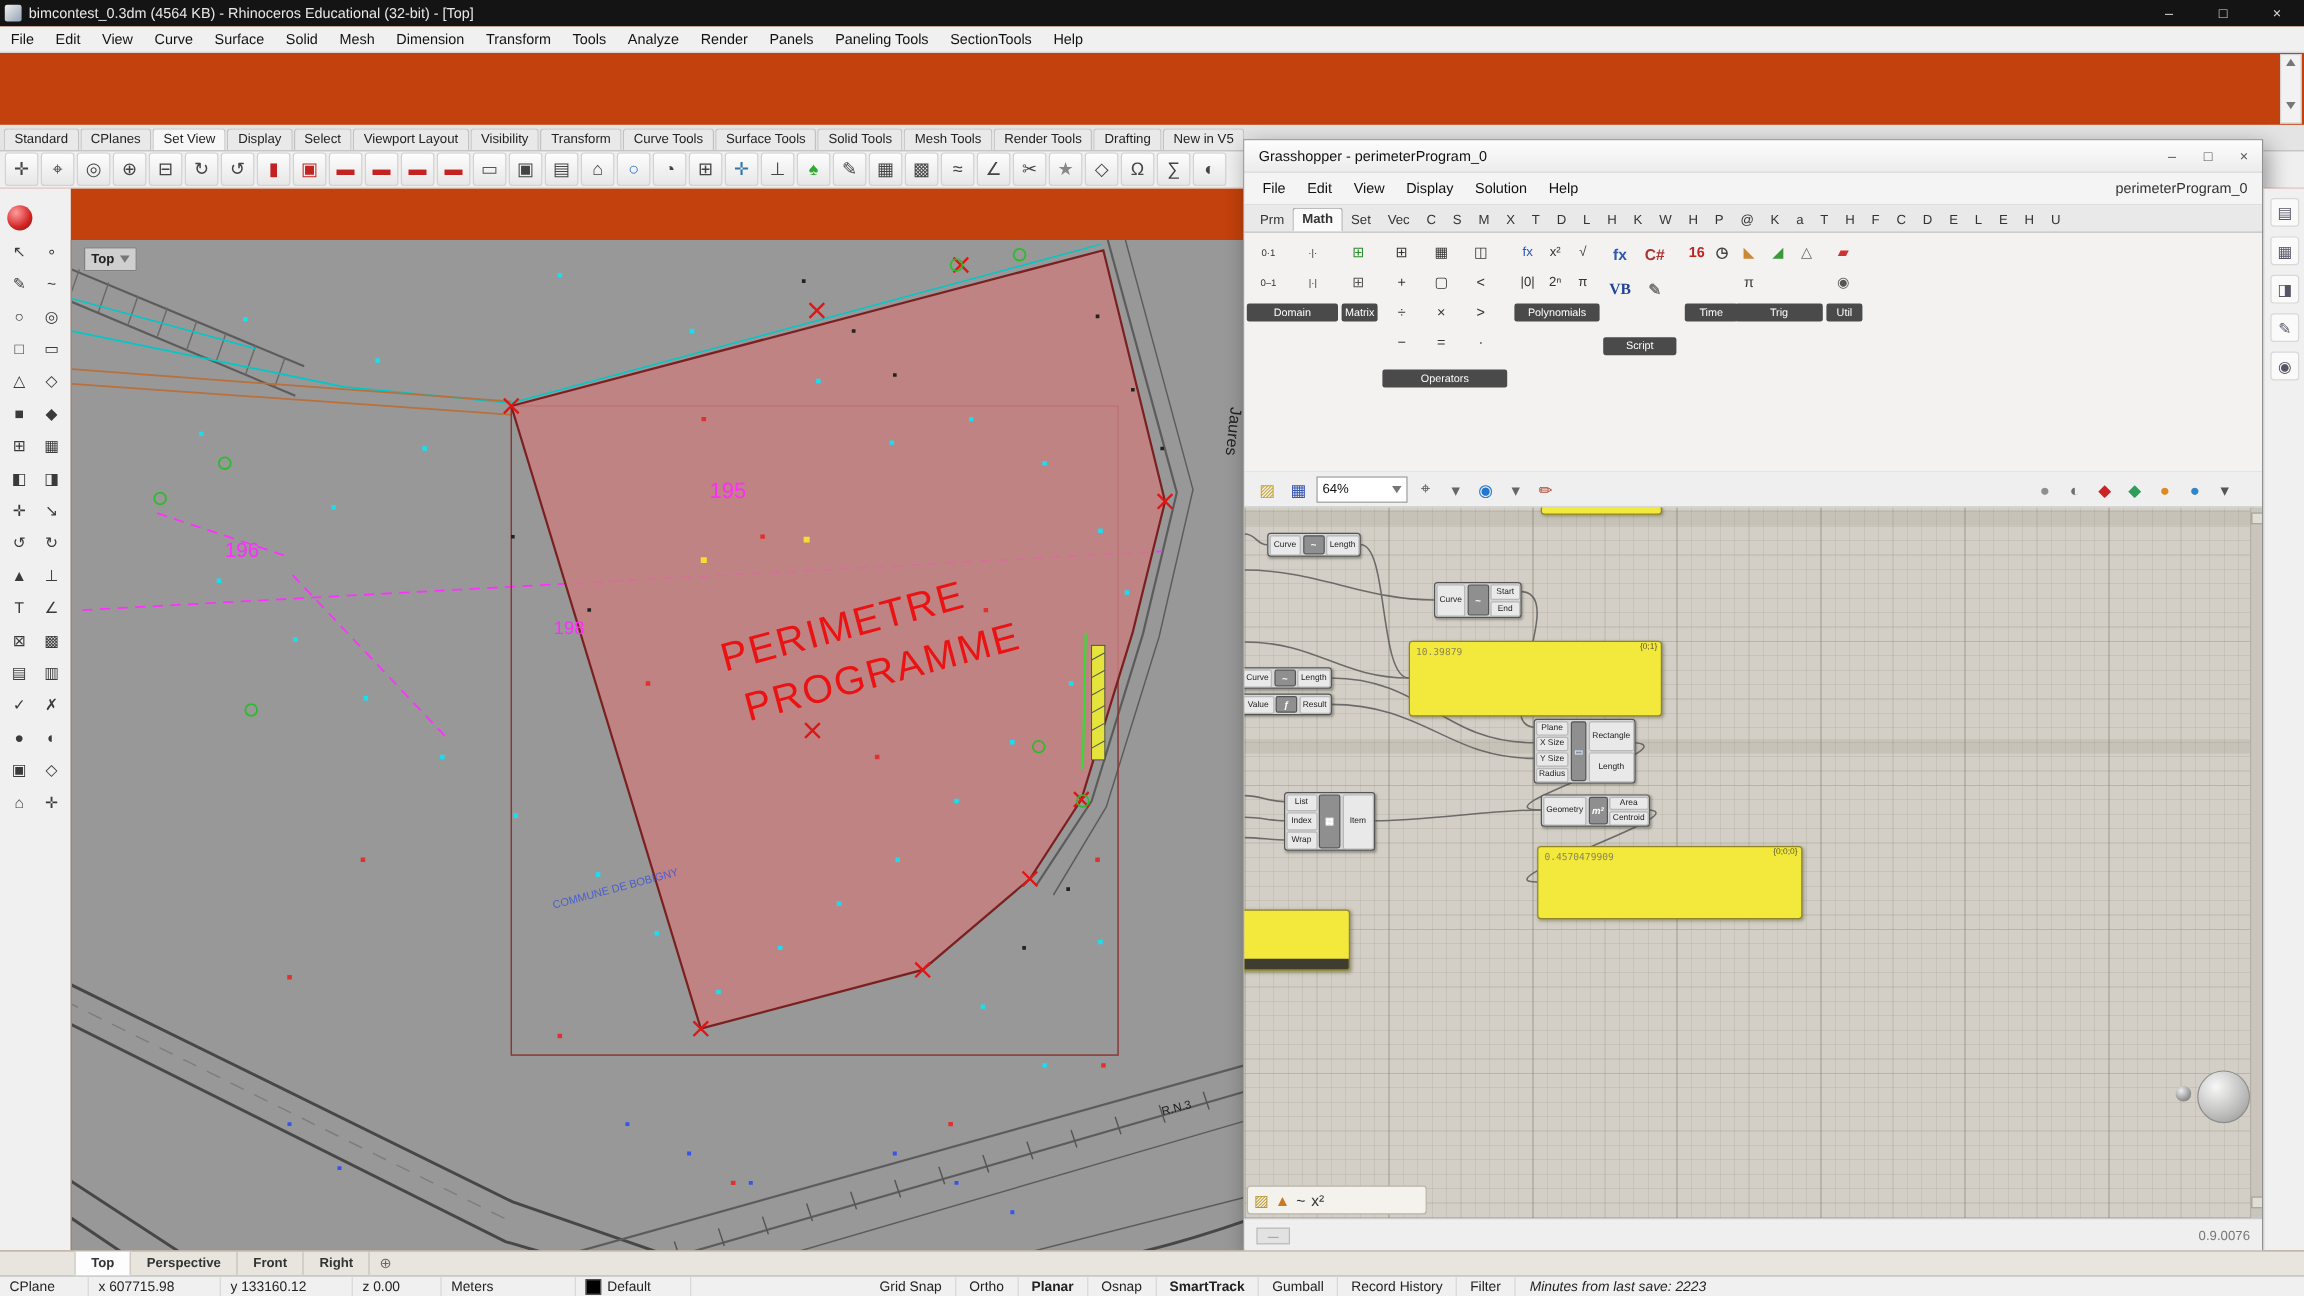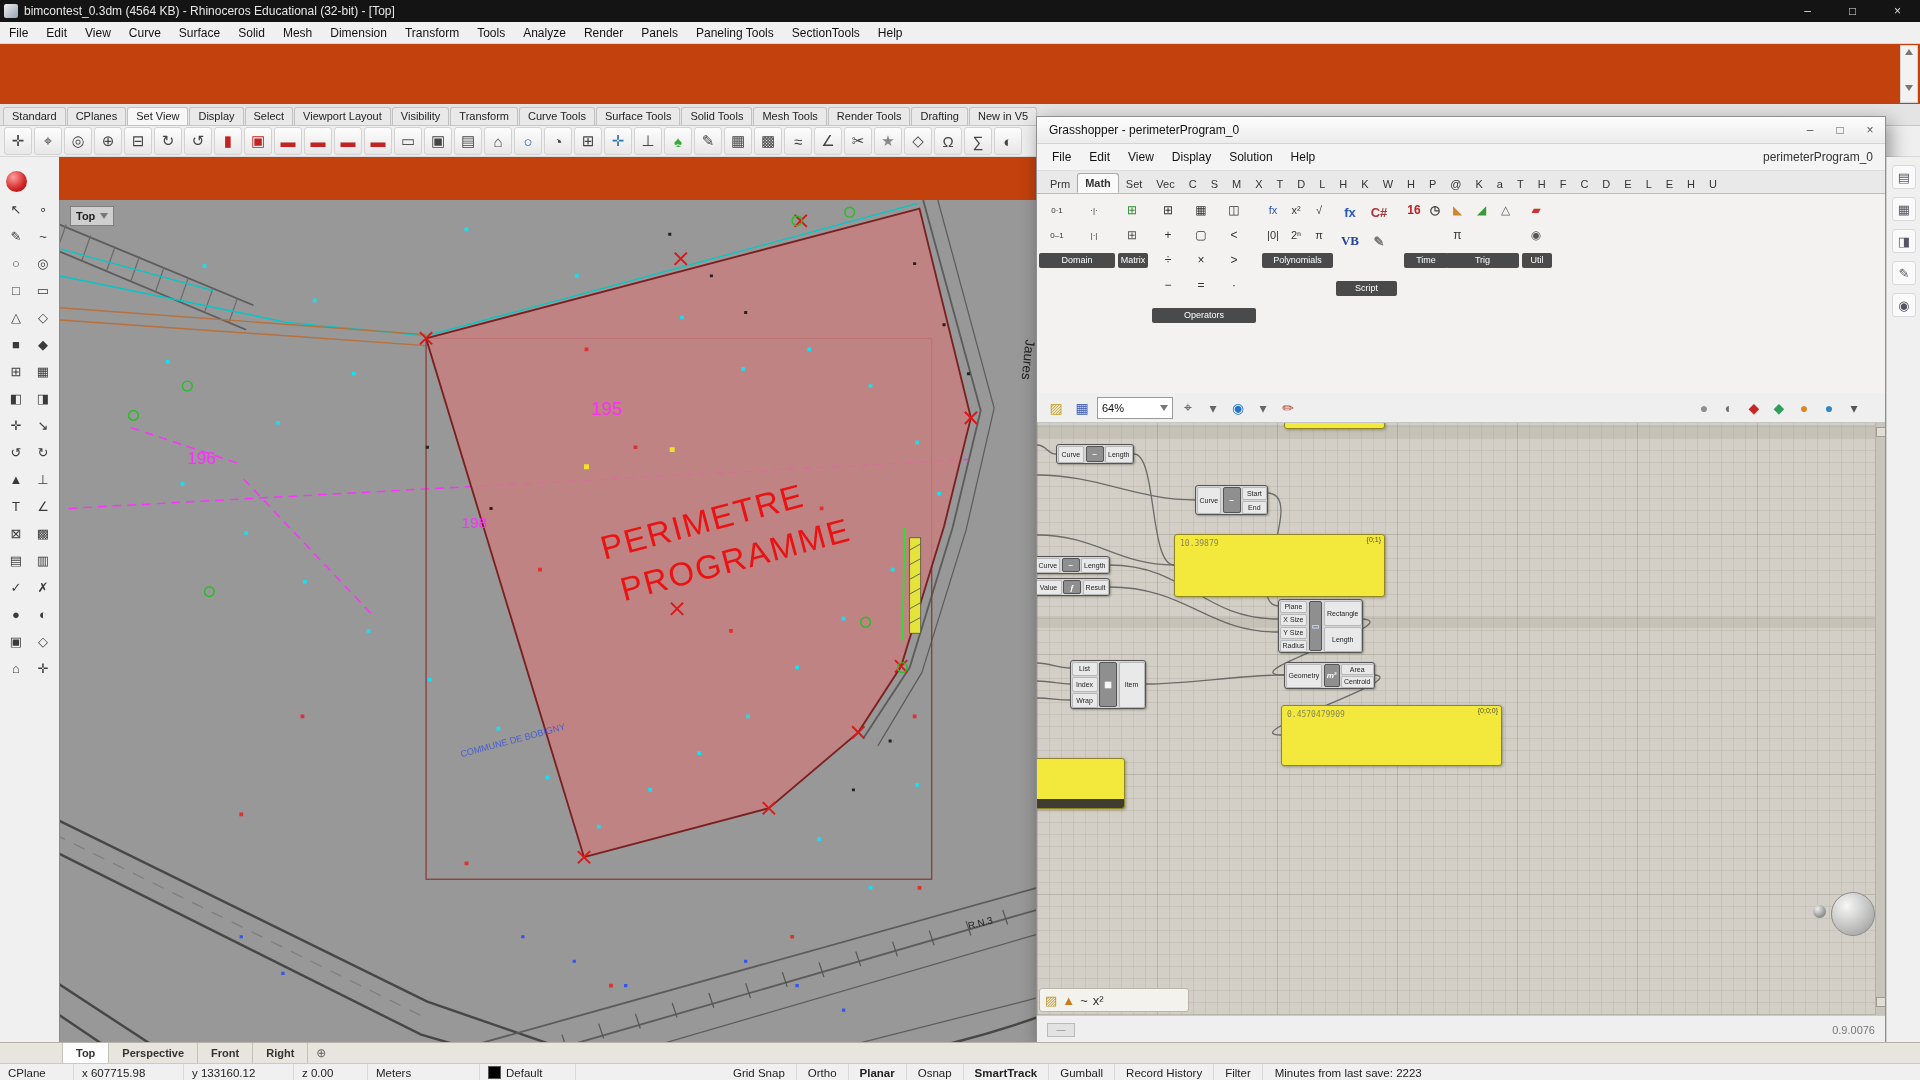--- a/index.html
+++ b/index.html
@@ -132,21 +132,21 @@
           display:flex;align-items:stretch;padding-left:62px;box-sizing:border-box;}
   .vptab{font-size:11px;display:flex;align-items:center;padding:0 13px;border-right:1px solid #c4c1b9;color:#333;font-weight:bold;}
   .vptab.active{background:#fdfdfd;font-weight:bold;border-left:1px solid #c4c1b9;}
   .vpplus{width:26px;display:flex;align-items:center;justify-content:center;color:#666;font-size:12px;}
   .statusbar{position:absolute;left:0;top:1063px;width:100%;height:17px;background:#f0f0f0;border-top:1px solid #c9c9c9;
              display:flex;align-items:center;font-size:11.5px;color:#222;}
   .sbcell{height:100%;display:flex;align-items:center;padding-left:8px;border-right:1px solid #d8d8d8;box-sizing:border-box;white-space:nowrap;}
   .swatch{width:11px;height:11px;background:#000;border:1px solid #555;margin-right:5px;}
   .sbpane{height:100%;display:flex;align-items:center;padding:0 11px;border-right:1px solid #d8d8d8;white-space:nowrap;}
   .sbpane.active{font-weight:bold;}
-  .sbmsg{padding-left:12px;white-space:nowrap;}
+  .sbmsg{padding-left:12px;white-space:nowrap;font-style:italic;}
 </style>
 </head>
 <body>
 
 <div id="app">
 
   <div class="titlebar">
     <span class="appicon"></span>
     <span>bimcontest_0.3dm (4564 KB) - Rhinoceros Educational (32-bit) - [Top]</span>
     <div class="winbtns">

